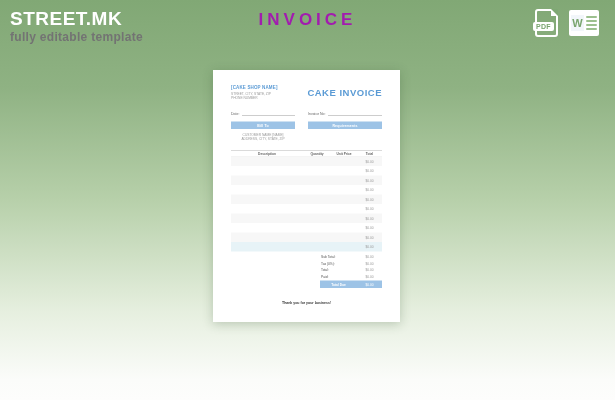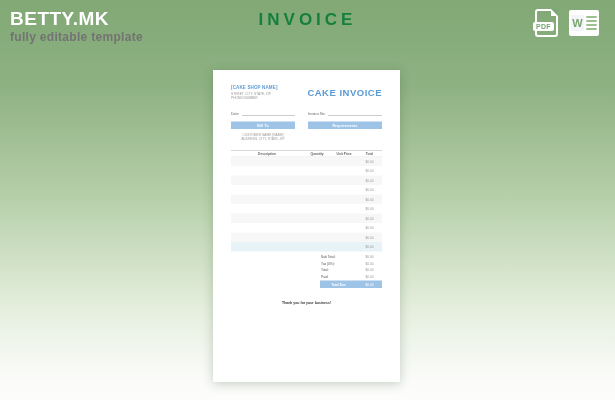--- a/index.html
+++ b/index.html
@@ -14,21 +14,21 @@
   .brand {
     position:absolute; left:10px; top:8px;
     color:#ffffff; font-size:19px; font-weight:800; letter-spacing:0.5px;
   }
   .tagline {
     position:absolute; left:10px; top:30px;
     color:#737373; font-size:12px; font-weight:600; letter-spacing:0.3px;
   }
   .page-title {
     position:absolute; left:0; right:0; top:10px; text-align:center;
-    color:#15803d; font-size:17px; font-weight:600; letter-spacing:4px;
+    color:#a21caf; font-size:17px; font-weight:600; letter-spacing:4px;
   }
   .dl-icons { position:absolute; right:16px; top:9px; display:flex; gap:11px; align-items:center; }
 
   .pdf-icon {
     position:relative; width:23px; height:28px;
     border:2px solid #ffffff; border-radius:3px; display:block; cursor:pointer;
   }
   .pdf-icon::before { 
     content:""; position:absolute; top:-2px; right:-2px;
     width:0; height:0; border-top:7px solid #7ea873; border-left:7px solid #ffffff;
@@ -44,21 +44,21 @@
   }
   .word-w {
     width:13px; height:16px; background:#f2f6fa; color:#79a56e;
     font-size:11px; font-weight:bold; display:flex; align-items:center; justify-content:center;
   }
   .word-lines { flex:1; display:flex; flex-direction:column; gap:2px; padding-left:2px; }
   .word-lines span { display:block; height:2px; background:#9cc08e; border-radius:1px; }
 
   
   .sheet {
-    position:absolute; left:213px; top:70px; width:187px; height:312px;
+    position:absolute; left:213px; top:70px; width:187px; height:252px;
     background:#ffffff; box-shadow:0 2px 10px rgba(40,70,35,0.25);
   }
   .sheet-inner {
     width:374px; height:520px; transform:scale(0.5); transform-origin:0 0;
     padding:30px 36px 0 36px; position:relative; color:#555;
   }
 
   .inv-head { display:flex; align-items:center; }
   .shop-name {
     color:#5b9bd5; font-size:9px; font-weight:bold; letter-spacing:0.3px; margin-bottom:3px;
@@ -110,21 +110,21 @@
   .total-due .s-label { flex:1; font-size:6.5px; font-weight:bold; color:#ffffff; text-align:center; }
   .total-due .s-value { width:50px; text-align:center; font-size:6.5px; color:#ffffff; }
 
   .inv-footer {
     margin-top:26px; text-align:center; font-size:7px; font-weight:600; color:#333;
   }
 </style>
 </head>
 <body>
 
-<div class="brand">BETTY.MK</div>
+<div class="brand">STREET.MK</div>
 <div class="tagline">fully editable template</div>
 <div class="page-title">INVOICE</div>
 
 <div class="dl-icons">
   <span class="pdf-icon">
     <span class="pdf-band">PDF</span>
   </span>
   <span class="word-icon">
     <span class="word-w">W</span>
     <span class="word-lines">

